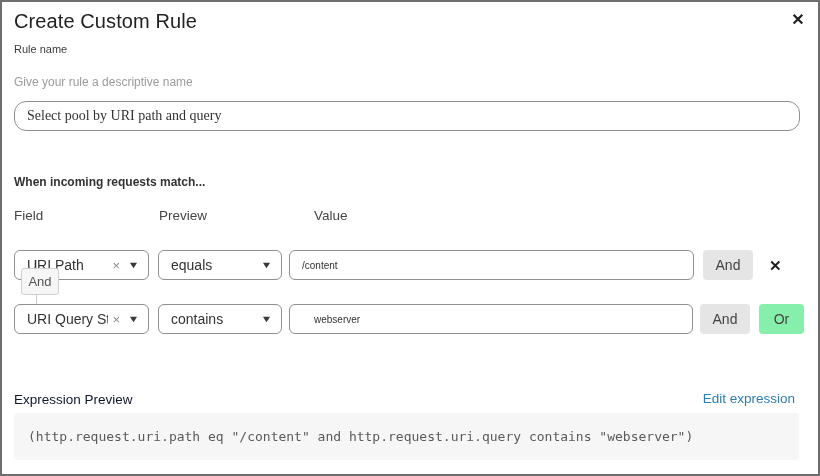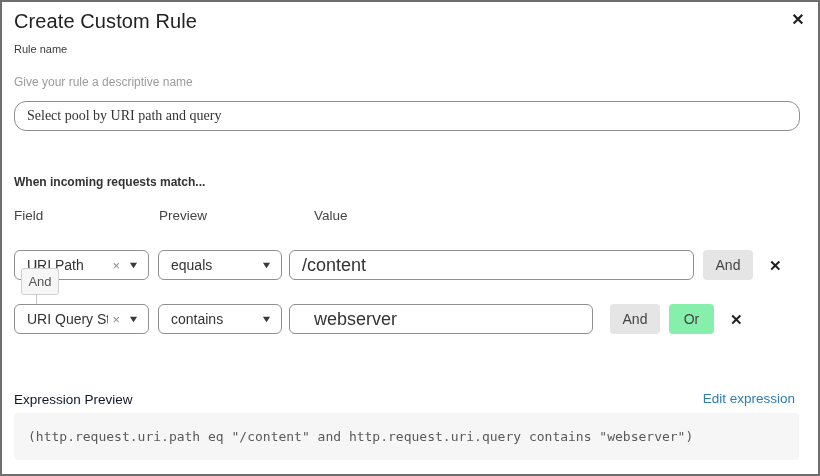--- a/index.html
+++ b/index.html
@@ -72,26 +72,26 @@
   .select-text  { flex:1 1 auto; overflow:hidden; text-overflow:clip; }
   .clear-x {
     font-size:13px; color:#8a8a8a; margin:0 9px 0 4px; line-height:1; cursor:pointer;
   }
   .chev {
     font-size:9px; color:#3a3a3a; line-height:1; transform:scaleX(1.35);
   }
 
   .value-input {
     height:30px; border:1px solid #8f8f8f; border-radius:6px;
-    padding:0 12px; font-size:18px; color:#333;
+    padding:0 12px; font-size:10px; color:#333;
     font-family:"Liberation Sans","DejaVu Sans",sans-serif;
     outline:none; background:#fff;
   }
   .row-1 .value-input { width:405px; margin-right:9px; }
-  .row-2 .value-input { width:304px; margin-right:17px;padding-left:24px; }
+  .row-2 .value-input { width:404px; margin-right:7px;padding-left:24px; }
 
   .logic-btn {
     height:30px; border:none; border-radius:4px;
     font-size:14px; color:#444; cursor:pointer;
     font-family:"Liberation Sans","DejaVu Sans",sans-serif;
   }
   .and-btn { width:50px; background:#e5e5e5; }
   .or-btn  { width:45px; background:#86efac; margin-left:9px; }
   .row-1 .and-btn { margin-left:0; }
 

